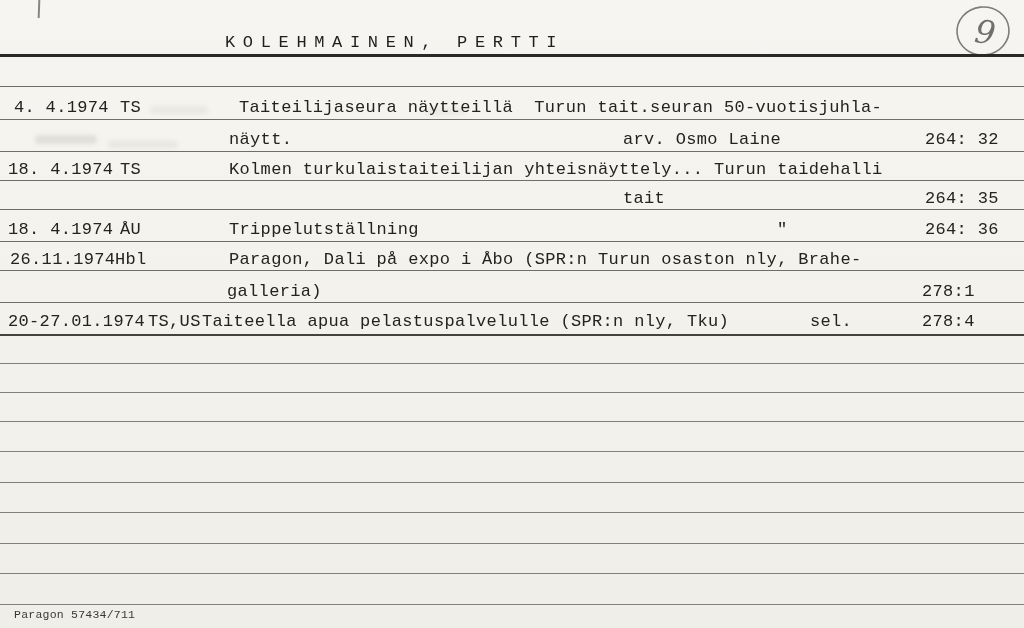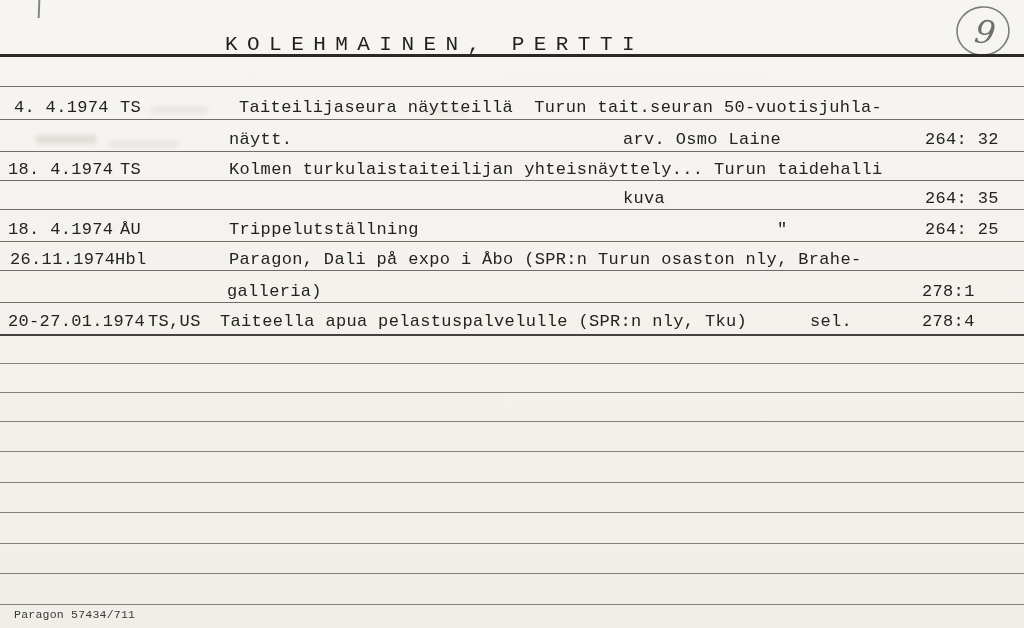--- a/index.html
+++ b/index.html
@@ -16,21 +16,21 @@
   }
   .rule {
     position: absolute; left: 0; width: 1024px;
     height: 1px; background: #82807a;
   }
   .rule.header-rule { height: 3px; background: #2a2927; }
   .rule.heavy { height: 2px; background: #45433f; }
   .rule.typed { background: #6f6d66; }
   .title {
     position: absolute; left: 225px; top: 33px;
-    font-size: 21px; letter-spacing: 0.45em;
+    font-size: 17px; letter-spacing: 0.45em;
     color: #201f1c; white-space: pre;
   }
   .row { position: absolute; left: 0; width: 936px; height: 22px; }
   .cell {
     position: absolute; top: 0;
     font-size: 17px; line-height: 20px;
     color: #24231f; white-space: pre;
     letter-spacing: 0.02em;
   }
   .pagenum-wrap { position: absolute; left: 952px; top: 2px; width: 64px; height: 58px; }
@@ -105,46 +105,46 @@
     <span class="cell" style="left:925px">264: 32</span>
   </div>
 
   <div class="row" style="top:160px">
     <span class="cell" style="left:8px">18. 4.1974</span>
     <span class="cell" style="left:120px">TS</span>
     <span class="cell" style="left:229px">Kolmen turkulaistaiteilijan yhteisnäyttely... Turun taidehalli</span>
   </div>
 
   <div class="row" style="top:189px">
-    <span class="cell" style="left:623px">kuva</span>
+    <span class="cell" style="left:623px">tait</span>
     <span class="cell" style="left:925px">264: 35</span>
   </div>
 
   <div class="row" style="top:220px">
     <span class="cell" style="left:8px">18. 4.1974</span>
     <span class="cell" style="left:120px">ÅU</span>
     <span class="cell" style="left:229px">Trippelutställning</span>
     <span class="cell" style="left:777px">"</span>
-    <span class="cell" style="left:925px">264: 25</span>
+    <span class="cell" style="left:925px">264: 36</span>
   </div>
 
   <div class="row" style="top:250px">
     <span class="cell" style="left:10px">26.11.1974</span>
     <span class="cell" style="left:115px">Hbl</span>
     <span class="cell" style="left:229px">Paragon, Dali på expo i Åbo (SPR:n Turun osaston nly, Brahe-</span>
   </div>
 
   <div class="row" style="top:282px">
     <span class="cell" style="left:227px">galleria)</span>
     <span class="cell" style="left:922px">278:1</span>
   </div>
 
   <div class="row" style="top:312px">
     <span class="cell" style="left:8px">20-27.01.1974</span>
     <span class="cell" style="left:148px">TS,US</span>
-    <span class="cell" style="left:220px">Taiteella apua pelastuspalvelulle (SPR:n nly, Tku)</span>
+    <span class="cell" style="left:202px">Taiteella apua pelastuspalvelulle (SPR:n nly, Tku)</span>
     <span class="cell" style="left:810px">sel.</span>
     <span class="cell" style="left:922px">278:4</span>
   </div>
 
   <div class="footer">Paragon 57434/711</div>
 
 </div>
 
 </body></html>

